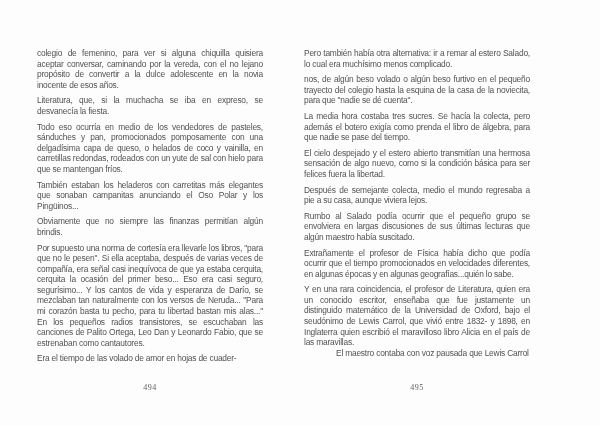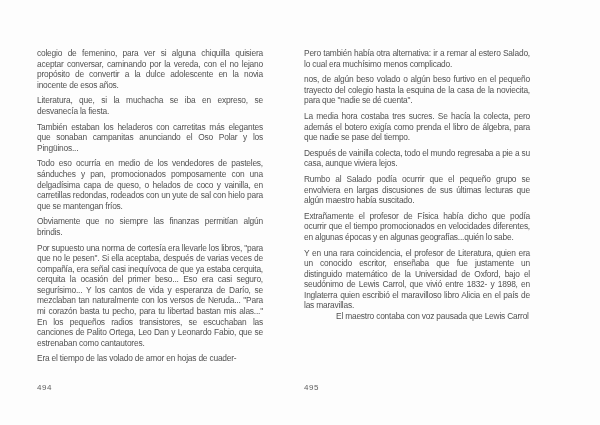--- a/index.html
+++ b/index.html
@@ -36,50 +36,52 @@
   }
   .page-left .text-block { left: 37px; }
   .page-right .text-block { left: 40px; }
   .para { margin: 0; }
   .para + .para { margin-top: 5px; }
   .para + .para.tight { margin-top: 0; padding-left: 32px; }
   .page-number {
     position: absolute;
     top: 383px;
     width: 226px;
-    text-align: left;
+    text-align: center;
     color: #5d5d5d;
     font-size: 8px;
     letter-spacing: 0.5px;
+    font-family: Liberation Serif, serif;
   }
   .page-left .page-number { left: 37px; }
   .page-right .page-number { left: 40px; }
 </style>
 </head>
 <body>
 
 <div class="spread">
   <div class="page page-left">
     <div class="text-block">
         <p class="para">colegio de femenino, para ver si alguna chiquilla quisiera aceptar conversar, caminando por la vereda, con el no lejano propósito de convertir a la dulce adolescente en la novia inocente de esos años.</p>
         <p class="para">Literatura, que, si la muchacha se iba en expreso, se desvanecía la fiesta.</p>
+        <p class="para">Todo eso ocurría en medio de los vendedores de pasteles, sánduches y pan, promocionados pomposamente con una delgadísima capa de queso, o helados de coco y vainilla, en carretillas redondas, rodeados con un yute de sal con hielo para que se mantengan fríos.</p>
         <p class="para">También estaban los heladeros con carretitas más elegantes que sonaban campanitas anunciando el Oso Polar y los Pingüinos...</p>
-        <p class="para">Todo eso ocurría en medio de los vendedores de pasteles, sánduches y pan, promocionados pomposamente con una delgadísima capa de queso, o helados de coco y vainilla, en carretillas redondas, rodeados con un yute de sal con hielo para que se mantengan fríos.</p>
         <p class="para">Obviamente que no siempre las finanzas permitían algún brindis.</p>
         <p class="para">Por supuesto una norma de cortesía era llevarle los libros, "para que no le pesen". Si ella aceptaba, después de varias veces de compañía, era señal casi inequívoca de que ya estaba cerquita, cerquita la ocasión del primer beso... Eso era casi seguro, segurísimo... Y los cantos de vida y esperanza de Darío, se mezclaban tan naturalmente con los versos de Neruda... "Para mi corazón basta tu pecho, para tu libertad bastan mis alas..." En los pequeños radios transistores, se escuchaban las canciones de Palito Ortega, Leo Dan y Leonardo Fabio, que se estrenaban como cantautores.</p>
         <p class="para">Era el tiempo de las volado de amor en hojas de cuader-</p>
       </div>
     <div class="page-number">494</div>
   </div>
   <div class="page page-right">
     <div class="text-block">
         <p class="para">Pero también había otra alternativa: ir a remar al estero Salado, lo cual era muchísimo menos complicado.</p>
         <p class="para">nos, de algún beso volado o algún beso furtivo en el pequeño trayecto del colegio hasta la esquina de la casa de la noviecita, para que "nadie se dé cuenta".</p>
         <p class="para">La media hora costaba tres sucres. Se hacía la colecta, pero además el botero exigía como prenda el libro de álgebra, para que nadie se pase del tiempo.</p>
-        <p class="para">Después de vainilla colecta, todo el mundo regresaba a pie a su casa, aunque viviera lejos.</p>
+        <p class="para">El cielo despejado y el estero abierto transmitían una hermosa sensación de algo nuevo, como si la condición básica para ser felices fuera la libertad.</p>
+        <p class="para">Después de semejante colecta, medio el mundo regresaba a pie a su casa, aunque viviera lejos.</p>
         <p class="para">Rumbo al Salado podía ocurrir que el pequeño grupo se envolviera en largas discusiones de sus últimas lecturas que algún maestro había suscitado.</p>
         <p class="para">Extrañamente el profesor de Física había dicho que podía ocurrir que el tiempo promocionados en velocidades diferentes, en algunas épocas y en algunas geografías...quién lo sabe.</p>
         <p class="para">Y en una rara coincidencia, el profesor de Literatura, quien era un conocido escritor, enseñaba que fue justamente un distinguido matemático de la Universidad de Oxford, bajo el seudónimo de Lewis Carrol, que vivió entre 1832- y 1898, en Inglaterra quien escribió el maravilloso libro Alicia en el país de las maravillas.</p>
         <p class="para tight">El maestro contaba con voz pausada que Lewis Carrol</p>
       </div>
     <div class="page-number">495</div>
   </div>
 </div>
 
 </body></html>

